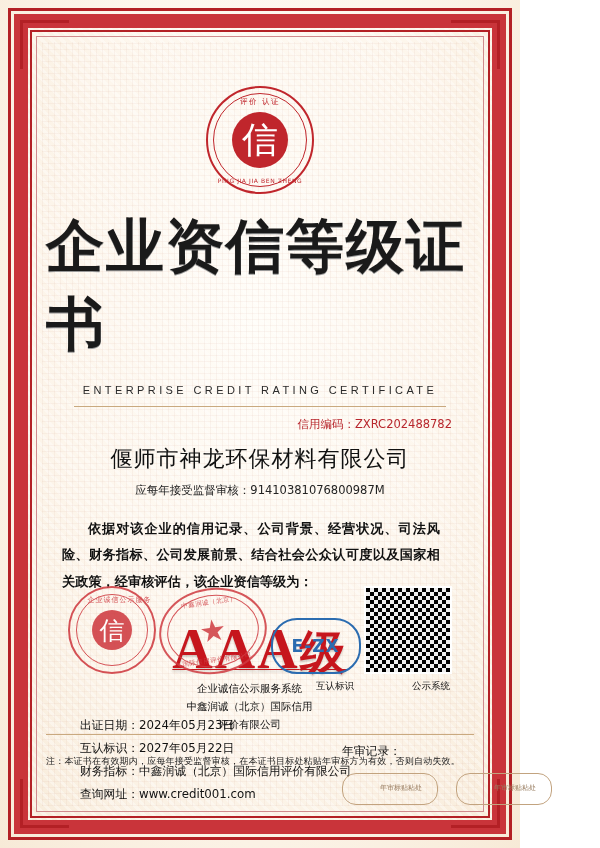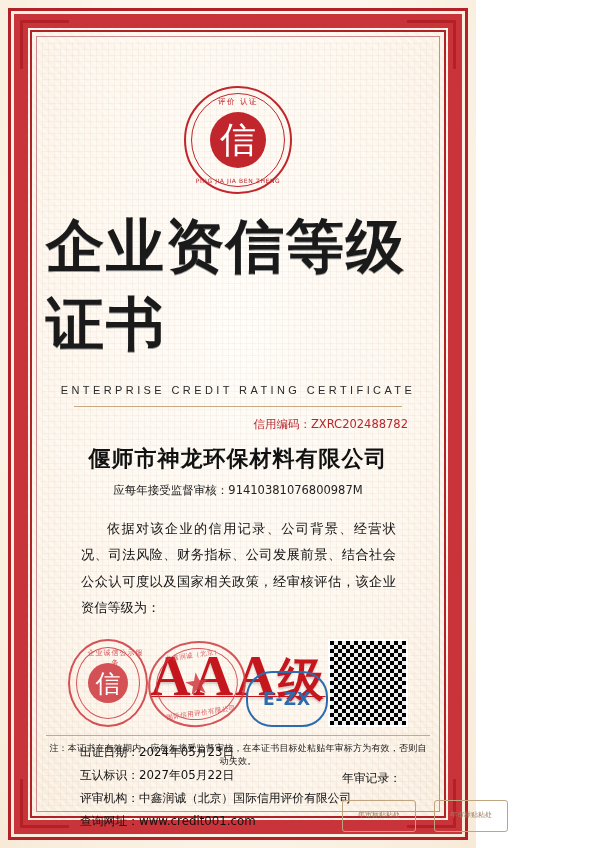--- a/index.html
+++ b/index.html
@@ -4,21 +4,21 @@
 <style>
   html,body{margin:0;padding:0;}
   body{
     width:600px;height:848px;
     background:#ffffff;
     font-family:"DejaVu Sans","Liberation Sans",sans-serif;
     overflow:hidden;
   }
   .cert{
     position:relative;
-    width:476px;height:848px;
+    width:520px;height:848px;
     background:
       radial-gradient(ellipse at 50% 38%, #fffdf8 0%, #fdf6ec 55%, #f7ead7 100%);
     box-sizing:border-box;
   }
   
   .band1{
     position:absolute;left:8px;top:8px;right:8px;bottom:8px;
     border:3px solid #b32025;
     box-sizing:border-box;
   }
@@ -122,39 +122,40 @@
     margin:10px 22px 0 0;
     font-size:11.5px;
     color:#b8272d;
   }
   .code-line .lab{color:#b8272d;font-family:Liberation Serif, serif;}
   .code-line .val{color:#b8272d;}
 
   .company{
     text-align:center;
     font-size:22px;
-    font-weight:bold;
+    font-weight:normal;
     color:#111;
     margin-top:12px;
     letter-spacing:1px;
   }
   .usci{
     text-align:center;
     font-size:11.5px;
     color:#222;
     margin-top:9px;
   }
 
   .body-text{
-    margin:18px 34px 0 35px;
+    margin:18px 34px 0 16px;
     font-size:13.2px;
     line-height:2.0;
     color:#111;
     text-align:justify;
     text-indent:26px;
+    font-weight:bold;
   }
 
   .grade{
     text-align:center;
     margin-top:22px;
     color:#c6161d;
     font-weight:bold;
     letter-spacing:2px;
     text-shadow:0 2px 2px rgba(0,0,0,.18);
     text-decoration:underline;
@@ -173,23 +174,23 @@
   .meta .lab{display:inline-block;}
   .annual{
     position:absolute;left:262px;top:26px;width:230px;
   }
   .annual-title{font-size:11.8px;color:#111;}
   .stamp-boxes{
     display:flex;gap:18px;margin-top:10px;
   }
   .stamp-box{
     width:72px;height:30px;
-    border:1px solid #c2a37f;border-radius:3px;
-    display:flex;align-items:center;justify-content:center;
-    font-size:7px;color:#9a7f63;
+    border:1px solid #c2a37f;border-radius:14px;
+    display:flex;align-items:center;justify-content:center;
+    font-size:7px;color:#9a7f63;padding-left:22px;
   }
 
   .footer{
     position:absolute;left:0;right:0;bottom:34px;
   }
   .seal-row{
     display:flex;align-items:flex-end;justify-content:space-between;
     padding:0 22px;
   }
   .round-seal{
@@ -249,25 +250,23 @@
   .caption-row{
     display:flex;justify-content:space-between;
     padding:6px 24px 0 24px;
     font-size:10.5px;color:#111;
   }
   .caption-center{
     text-align:center;line-height:1.7;
   }
   .caption-small{font-size:9.5px;color:#111;text-align:center;}
   .note{
-    margin-top:8px;
     border-top:1px solid #c9a97f;
-    padding-top:6px;
+    padding-top:20px;
     font-size:9px;color:#222;
-    text-align:center;
     letter-spacing:.2px;
   }
 </style>
 </head>
 <body>
 
 <div class="cert">
   <div class="band1"></div>
   <div class="band2"></div>
   <div class="band3"></div>
@@ -308,21 +307,21 @@
     </div>
 
     <div class="meta">
       <div class="row">
         <span class="lab">出证日期：</span><span>2024年05月23日</span>
       </div>
       <div class="row">
         <span class="lab">互认标识：</span><span>2027年05月22日</span>
       </div>
       <div class="row">
-        <span class="lab">评审机构：</span><span>中鑫润诚（北京）国际信用评价有限公司</span>
+        <span class="lab">财务指标：</span><span>中鑫润诚（北京）国际信用评价有限公司</span>
       </div>
       <div class="row">
         <span class="lab">查询网址：</span><span>www.credit001.com</span>
       </div>
 
       <div class="annual">
         <div class="annual-title">年审记录：</div>
         <div class="stamp-boxes">
           <div class="stamp-box">年审标贴粘处</div>
           <div class="stamp-box">年审标贴粘处</div>
@@ -341,18 +340,29 @@
           <div class="os-top">中鑫润诚（北京）</div>
           <div class="star">★</div>
           <div class="os-bottom">国际信用评价有限公司</div>
         </div>
 
         <div class="ezx">E-ZX</div>
 
         <div class="qr"></div>
       </div>
 
+      <div class="caption-row">
+        <div style="width:160px"></div>
+        <div class="caption-center">
+          <div>企业诚信公示服务系统</div>
+          <div>中鑫润诚（北京）国际信用评价有限公司</div>
+        </div>
+        <div style="width:190px;display:flex;justify-content:space-between;align-items:flex-start;">
+          <div class="caption-small">互认标识</div>
+          <div class="caption-small">公示系统</div>
+        </div>
+      </div>
 
       <div class="note">注：本证书在有效期内，应每年接受监督审核，在本证书目标处粘贴年审标方为有效，否则自动失效。</div>
     </div>
 
   </div>
 </div>
 
 </body></html>

